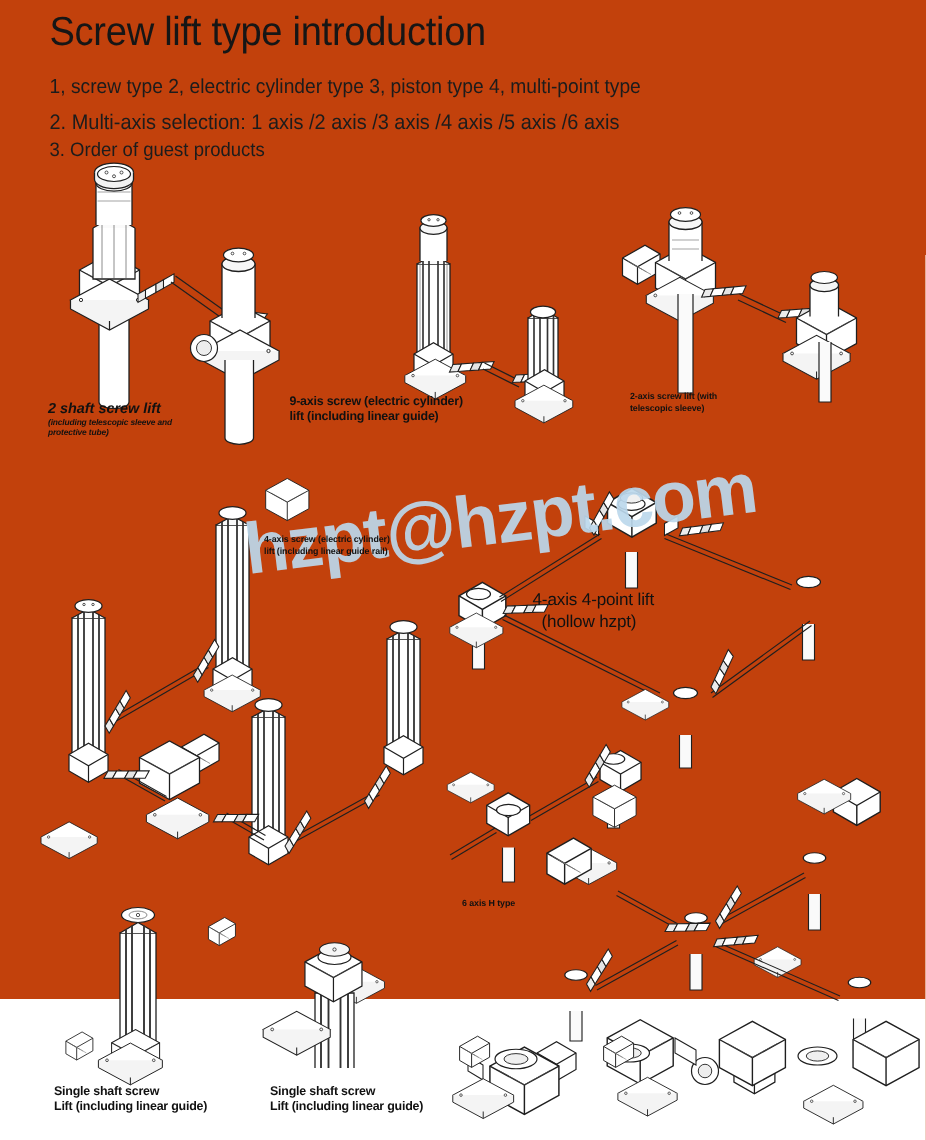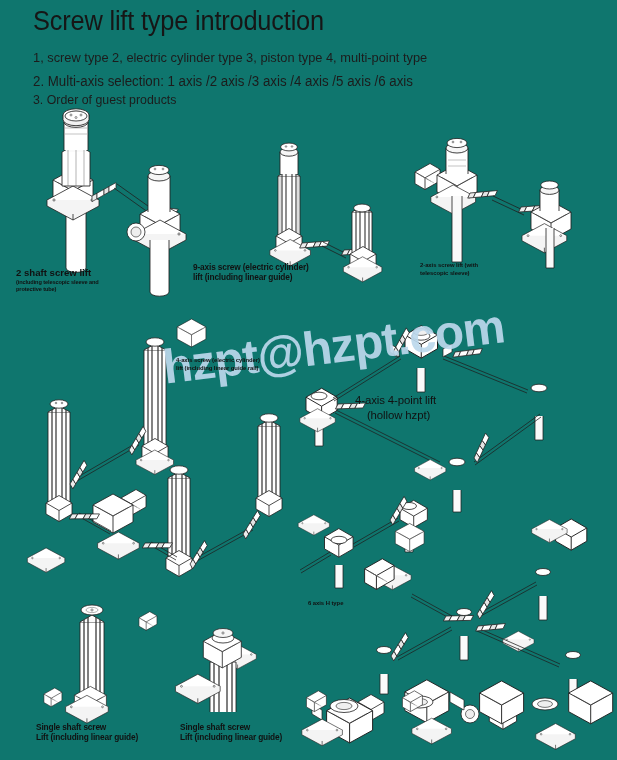--- a/index.html
+++ b/index.html
@@ -3,21 +3,21 @@
 <meta charset="utf-8">
 <title>Screw lift type introduction</title>
 <style>
   html,body{margin:0;padding:0;background:#ffffff;}
   body{
     width:617px;height:760px;position:relative;overflow:hidden;
     font-family:"Liberation Sans","DejaVu Sans",sans-serif;
     color:#1a1a1a;
     -webkit-font-smoothing:antialiased;
   }
-  #page{position:absolute;inset:0;width:617px;height:760px;background:#0f766e;}
+  #page{position:absolute;inset:0;width:617px;height:666px;background:#c2410c;}
 
   
   .header{position:absolute;left:33px;top:4px;width:560px;}
   .title{
     font-size:27px;line-height:34px;font-weight:400;
     letter-spacing:-0.2px;color:#161616;
     font-family:"Liberation Sans","DejaVu Sans",sans-serif;
     transform:scaleX(0.94);transform-origin:left center;white-space:nowrap;
   }
   .subline{
@@ -33,28 +33,28 @@
   #art svg{display:block;}
 
   
   .cap{position:absolute;color:#111;white-space:nowrap;}
   .cap .l1{font-weight:700;}
   .cap-sm{font-size:8.3px;line-height:10.4px;font-weight:700;letter-spacing:-0.15px;}
   .cap-xs{font-size:5.6px;line-height:7.2px;font-weight:700;letter-spacing:-0.1px;}
   .cap-md{font-size:11.4px;line-height:15px;font-weight:400;letter-spacing:-0.1px;}
   .cap-lab{font-size:5.9px;line-height:7.6px;font-weight:700;letter-spacing:-0.05px;}
 
-  #cap-2shaft{left:16px;top:267px;}
+  #cap-2shaft{left:32px;top:267px;font-style:italic;}
   #cap-2shaft .l1{font-size:9.6px;}
   #cap-2shaft .sub{margin-top:1px;}
 
   #cap-2axis-ec{left:193px;top:262px;}
   #cap-2axis-tel{left:420px;top:262px;}
   #cap-4axis-ec{left:176px;top:357px;}
-  #cap-4pt{left:355px;top:393px;text-align:center;}
+  #cap-4pt{left:355px;top:393px;}
   #cap-6h{left:308px;top:600px;}
   #cap-ss1{left:36px;top:722px;}
   #cap-ss2{left:180px;top:722px;}
 
   
   .wm{
     position:absolute;left:160px;top:340px;
     font-size:48px;font-weight:700;letter-spacing:-1px;
     font-family:"Liberation Sans","DejaVu Sans",sans-serif;
     color:#bcd8ec;opacity:.92;

